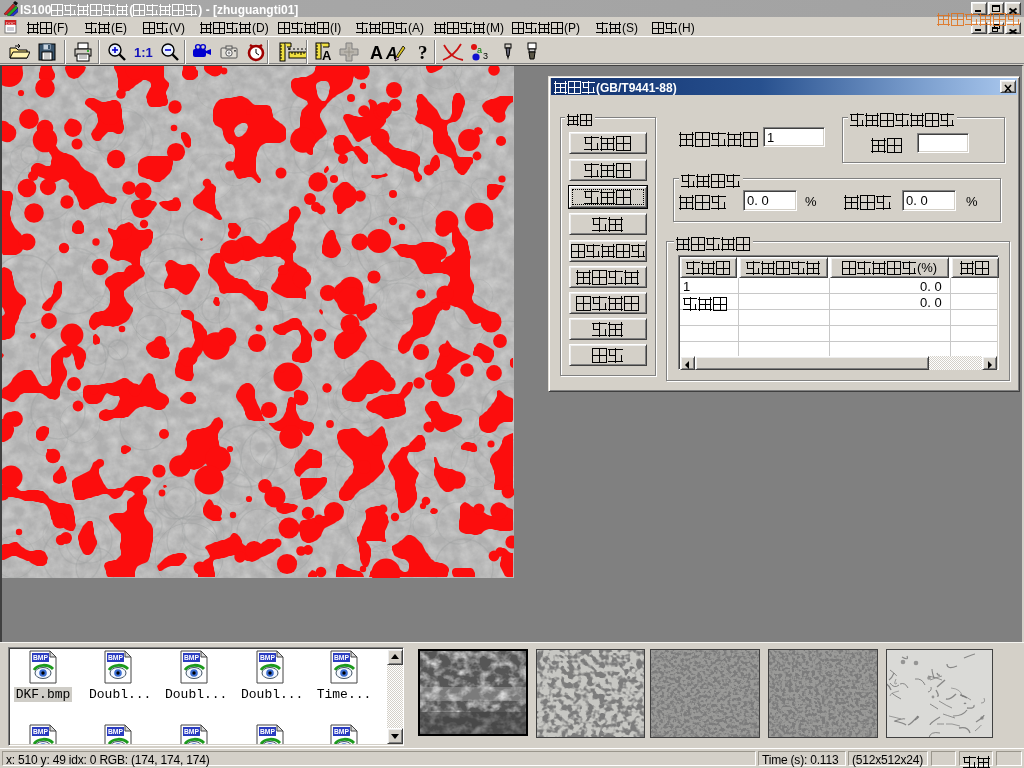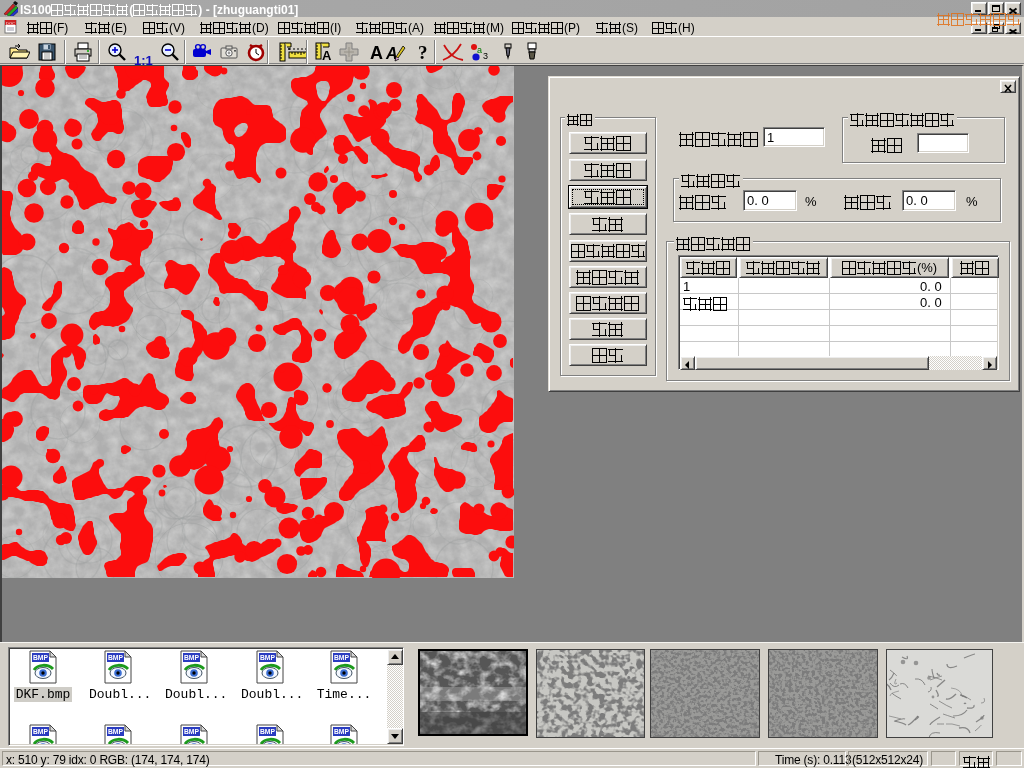--- a/index.html
+++ b/index.html
@@ -83,21 +83,21 @@
           <rect x="5" y="13" width="12" height="7" fill="#fff" stroke="#000"></rect>
           <path d="M7 15 h8 M7 17 h8" stroke="#888"></path>
           <circle cx="16" cy="10" r="1" fill="#0a0"></circle>
         </svg></div>
       <div style="position:absolute;left:106px;top:4px;width:22px;height:22px;"><svg width="22" height="22" viewBox="0 0 22 22">
           <circle cx="9" cy="9" r="6" fill="#e8f0ff" stroke="#000" stroke-width="1.4"></circle>
           <path d="M6 9 h6" stroke="#00c" stroke-width="1.6"></path>
           <path d="M9 6 v6" stroke="#00c" stroke-width="1.6"></path>
           <path d="M13.5 13.5 L19 19" stroke="#000" stroke-width="2.4"></path>
         </svg></div>
-      <div style="position:absolute;left:132px;top:12px;width:22px;height:22px;"><svg width="22" height="22" viewBox="0 0 22 22">
+      <div style="position:absolute;left:132px;top:4px;width:22px;height:22px;"><svg width="22" height="22" viewBox="0 0 22 22">
           <text x="2" y="16" font-family="Liberation Sans" font-size="13" font-weight="bold" fill="#1111bb">1:1</text>
         </svg></div>
       <div style="position:absolute;left:159px;top:4px;width:22px;height:22px;"><svg width="22" height="22" viewBox="0 0 22 22">
           <circle cx="9" cy="9" r="6" fill="#e8f0ff" stroke="#000" stroke-width="1.4"></circle>
           <path d="M6 9 h6" stroke="#00c" stroke-width="1.6"></path>
           <path d="M13.5 13.5 L19 19" stroke="#000" stroke-width="2.4"></path>
         </svg></div>
       <div style="position:absolute;left:191px;top:4px;width:22px;height:22px;"><svg width="22" height="22" viewBox="0 0 22 22">
           <circle cx="7" cy="6" r="2.4" fill="none" stroke="#0000d0" stroke-width="1.4"></circle>
           <circle cx="12" cy="6" r="2.4" fill="none" stroke="#0000d0" stroke-width="1.4"></circle>
@@ -513,20 +513,23 @@
           <circle cx="372" cy="211" r="6.6"></circle>
           <circle cx="205" cy="117" r="4.3"></circle>
           <circle cx="130" cy="207" r="7.9"></circle>
           <circle cx="207" cy="414" r="14.6"></circle>
           <circle cx="399" cy="337" r="3.9"></circle>
           <circle cx="443" cy="228" r="8.6"></circle>
           <circle cx="477" cy="151" r="14.2"></circle>
         </g>
       </svg></div>
     <div style="position:absolute;left:548px;top:76px;width:472px;height:316px;background:#d4d0c8;border:1px solid;border-color:#dfdbd3 #404040 #404040 #dfdbd3;box-shadow:inset 1px 1px 0 #fff,inset -1px -1px 0 #808080;z-index:10;"></div>
+    <div style="position:absolute;left:551px;top:78px;width:466px;height:17px;background:linear-gradient(90deg,#10306e,#28518f 45%,#7da0cf 80%,#aac8ee);color:#fff;z-index:11;">
+      <div style="position:absolute;left:3px;top:2px;white-space:nowrap;font:bold 12px 'Liberation Sans';"><i class="cj cC13"></i><i class="cj cA13"></i><i class="cj cB13"></i><span style="vertical-align:middle">(GB/T9441-88)</span></div>
+    </div>
     <div style="position:absolute;left:1000px;top:80px;width:16px;height:13px;background:#d4d0c8;border:1px solid;border-color:#fff #404040 #404040 #fff;box-shadow:inset 1px 1px 0 #ececec,inset -1px -1px 0 #808080;z-index:11;"><svg width="14" height="12" viewBox="0 0 14 12">
         <path d="M4 2 L10 9 M10 2 L4 9" stroke="#000" stroke-width="1.6"></path>
       </svg></div>
     <div style="position:absolute;left:560px;top:117px;width:96px;height:259px;border:1px solid #808080;box-shadow:1px 1px 0 #fff, inset 1px 1px 0 #fff;z-index:11;"></div>
     <div style="position:absolute;left:565px;top:110px;height:13px;background:#d4d0c8;padding:0 2px;color:#000;z-index:11;"><i class="cj cC12"></i><i class="cj cA12"></i></div>
     <div style="position:absolute;left:569px;top:132px;width:78px;height:22px;background:#d4d0c8;color:#000;border:1px solid;border-color:#fff #404040 #404040 #fff;box-shadow:inset 1px 1px 0 #ececec,inset -1px -1px 0 #808080;z-index:11;">
       <div style="position:absolute;left:0;top:0;right:0;bottom:0;display:flex;align-items:center;justify-content:center;">
         <i class="cj cB15"></i>
         <i class="cj cC15"></i>
         <i class="cj cA15"></i>
@@ -857,24 +860,24 @@
         <path d="M83 83 Q81 76 72 78" stroke="#6b6b6b" stroke-width="1.3" fill="none" opacity="0.75"></path>
         <path d="M47 28 Q45 22 45 19" stroke="#6b6b6b" stroke-width="1.1" fill="none" opacity="0.75"></path>
         <circle cx="29" cy="13" r="2.3" fill="#777" opacity="0.7"></circle>
         <circle cx="42" cy="28" r="1.8" fill="#777" opacity="0.7"></circle>
         <circle cx="95" cy="68" r="1.7" fill="#777" opacity="0.7"></circle>
         <circle cx="16" cy="12" r="2.3" fill="#777" opacity="0.7"></circle>
         <circle cx="46" cy="47" r="1.4" fill="#777" opacity="0.7"></circle>
       </svg></div>
     <div style="position:absolute;left:0px;top:748px;width:1024px;height:20px;background:#d4d0c8;border-top:1px solid #fff;"></div>
     <div style="position:absolute;left:2px;top:751px;width:754px;height:15px;border:1px solid;border-color:#9a968c #fff #fff #9a968c;">
-      <div style="position:absolute;left:3px;top:1px;white-space:nowrap;color:#000;font:12px 'Liberation Sans';letter-spacing:-0.2px;">x: 510 y: 79  idx: 0  RGB: (174, 174, 174)</div>
+      <div style="position:absolute;left:3px;top:1px;white-space:nowrap;color:#000;font:12px 'Liberation Sans';letter-spacing:-0.2px;">x: 510 y: 49  idx: 0  RGB: (174, 174, 174)</div>
     </div>
     <div style="position:absolute;left:758px;top:751px;width:88px;height:15px;border:1px solid;border-color:#9a968c #fff #fff #9a968c;">
-      <div style="position:absolute;left:3px;top:1px;white-space:nowrap;color:#000;font:12px 'Liberation Sans';letter-spacing:-0.2px;margin-left:13px;">Time (s): 0.113</div>
+      <div style="position:absolute;left:3px;top:1px;white-space:nowrap;color:#000;font:12px 'Liberation Sans';letter-spacing:-0.2px;">Time (s): 0.113</div>
     </div>
     <div style="position:absolute;left:848px;top:751px;width:80px;height:15px;border:1px solid;border-color:#9a968c #fff #fff #9a968c;">
       <div style="position:absolute;left:3px;top:1px;white-space:nowrap;color:#000;font:12px 'Liberation Sans';letter-spacing:-0.2px;">(512x512x24)</div>
     </div>
     <div style="position:absolute;left:931px;top:751px;width:25px;height:15px;border:1px solid;border-color:#9a968c #fff #fff #9a968c;"></div>
     <div style="position:absolute;left:959px;top:751px;width:34px;height:15px;border:1px solid;border-color:#9a968c #fff #fff #9a968c;">
       <div style="position:absolute;left:3px;top:1px;color:#000;white-space:nowrap;"><i class="cj cB13"></i><i class="cj cC13"></i></div>
     </div>
     <div style="position:absolute;left:996px;top:751px;width:26px;height:15px;border:1px solid;border-color:#9a968c #fff #fff #9a968c;"></div>
   </div>

